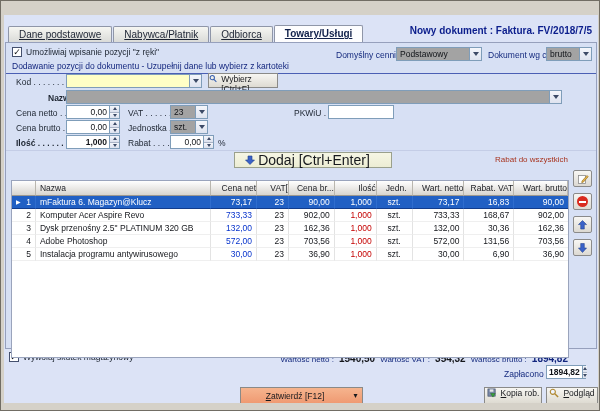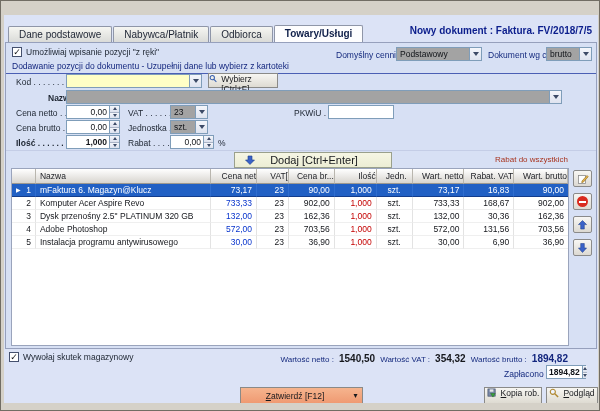--- a/index.html
+++ b/index.html
@@ -24,21 +24,21 @@
   .client { position:absolute; left:3px; top:14px; width:594px; height:390px;
             background:#dce3f6; }
 
   .doc-label { position:absolute; top:10px; right:6px; color:#0b1d8c;
                font-size:10px; font-weight:bold;padding-left:6px; }
 
   
   .tabs { position:absolute; left:4px; top:11px; display:flex; gap:1px; z-index:3; }
   .tab { height:16px; padding:2px 10px 0 10px; font-size:10px; color:#1d2433;
          background:linear-gradient(#f6f6f2,#dadbd8); border:1px solid #8f96a8;
-         border-bottom:none; border-radius:2px 2px 0 0; white-space:nowrap; }
+         border-bottom:none; border-radius:2px 2px 0 0; white-space:nowrap;text-decoration:underline; }
   .tab.active { background:#fdfdfe; height:17px; margin-top:-1px; z-index:4;
                 font-weight:bold; color:#10204a; }
 
   
   .panel { position:absolute; left:1px; top:27px; width:592px; height:307px;
            background:#d7e0f4; border:1px solid #96a0bc; z-index:2; }
 
   .lbl { position:absolute; font-size:8.5px; color:#1c2430; white-space:nowrap; }
   .lbl.navy { color:#152a7e; }
   .lbl.b { font-weight:bold; }
@@ -82,31 +82,31 @@
   .group-title { position:absolute; left:0; right:0; top:17px; padding:1px 0 2px 6px;
                  font-size:8.5px; color:#13267e; border-bottom:1px solid #4a5fb4; }
 
   .btn { display:flex; justify-content:center; gap:4px;
          background:linear-gradient(#f7f6f2,#dedbd2); border:1px solid #8a8a88;
          font-size:8.5px; color:#17191d; cursor:default; }
   .btn.abs { position:absolute; }
 
   .dodaj { position:absolute; left:228px; top:109px; width:158px; height:16px;
            background:linear-gradient(#f6f6e4,#ecedd4); border:1px solid #9aa08c;
-           display:flex; align-items:center; font-size:11px; color:#17191d; }
+           display:flex; align-items:center; font-size:14px; color:#17191d; }
   .dodaj .arrow { margin-left:10px; }
   .dodaj .t { flex:1; text-align:center; margin-right:18px; }
 
   .divline { position:absolute; left:0; right:0; top:107px; border-top:1px solid #c4cde6; }
 
   .linkred { position:absolute; right:28px; top:112px; font-size:8px; color:#a8341f; }
   .linkblue { position:absolute; font-size:8.5px; color:#1941c8; }
 
   
-  .table { position:absolute; left:5px; top:125px; width:558px; height:178px;
+  .table { position:absolute; left:5px; top:137px; width:558px; height:178px;
            background:#fff; border:1px solid #9aa4bc; overflow:hidden; }
   .thead { display:flex; height:15px; }
   .thead .hcell { background:linear-gradient(#ffffff,#d8d5cf); font-size:8.5px;
                   color:#1c1e24; padding:2px 0 0 4px; border-right:1px solid #b9b6ae;
                   border-bottom:1px solid #9c9890; white-space:nowrap; overflow:hidden; }
   .trow { display:flex; height:13px; background:#fff; }
   .cell { font-size:8.5px; color:#15171c; padding:1px 4px 0 4px;
           border-right:1px solid #e3e3e3; border-bottom:1px solid #efefef;
           white-space:nowrap; overflow:hidden; }
   .col-no   { width:24px; text-align:right; }

